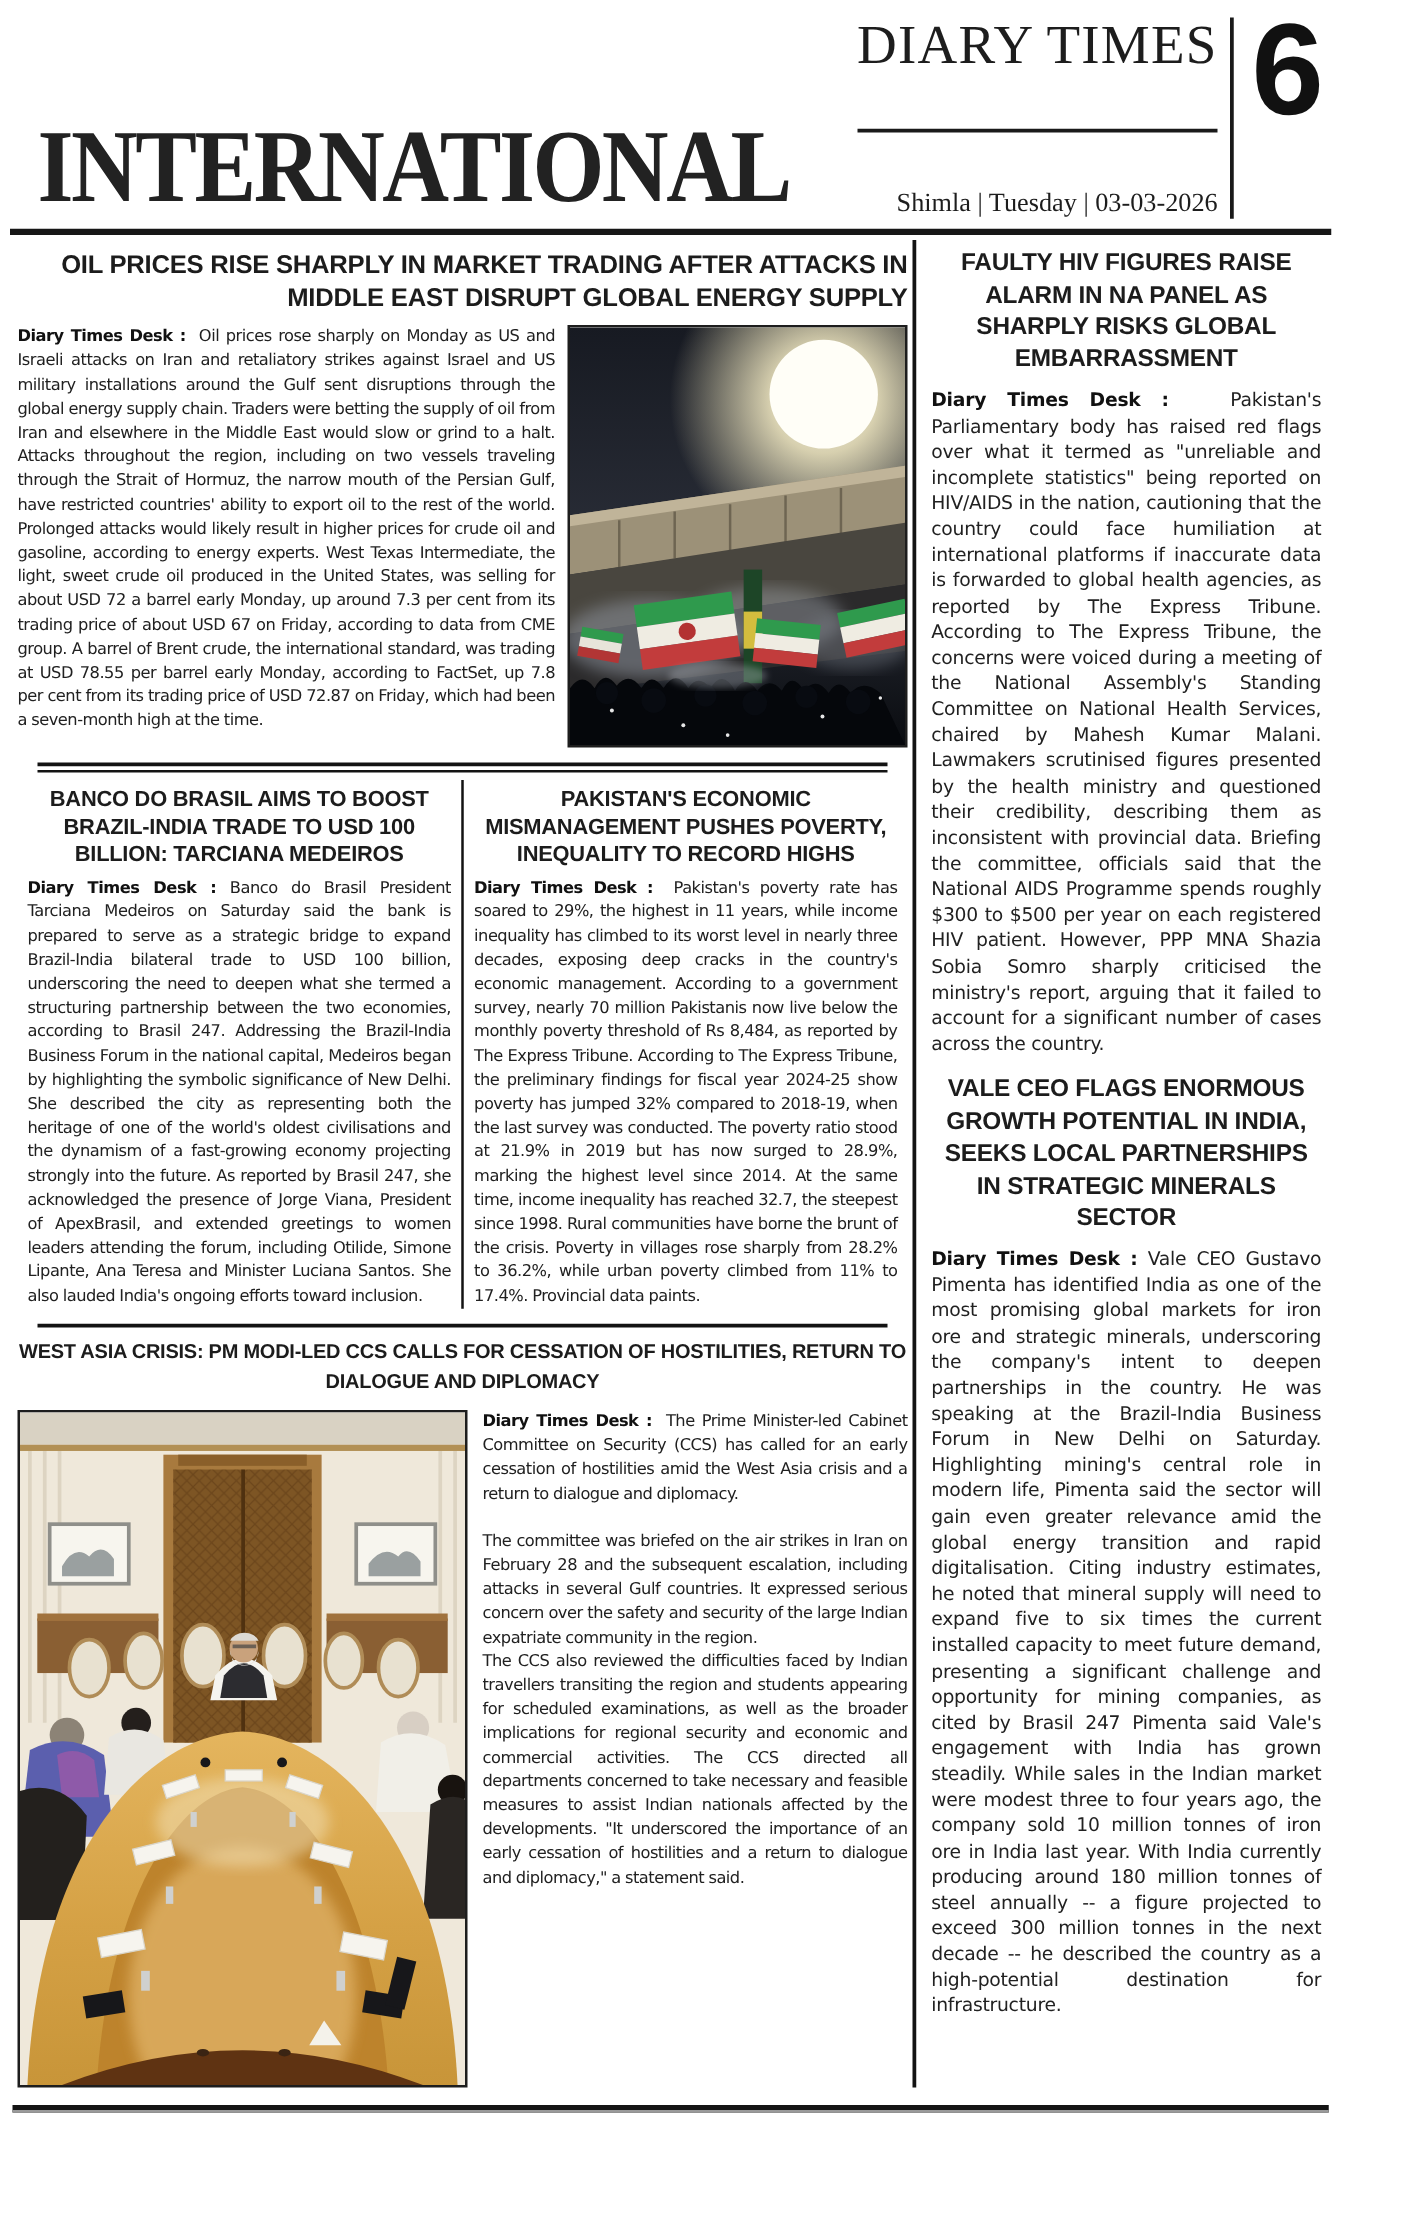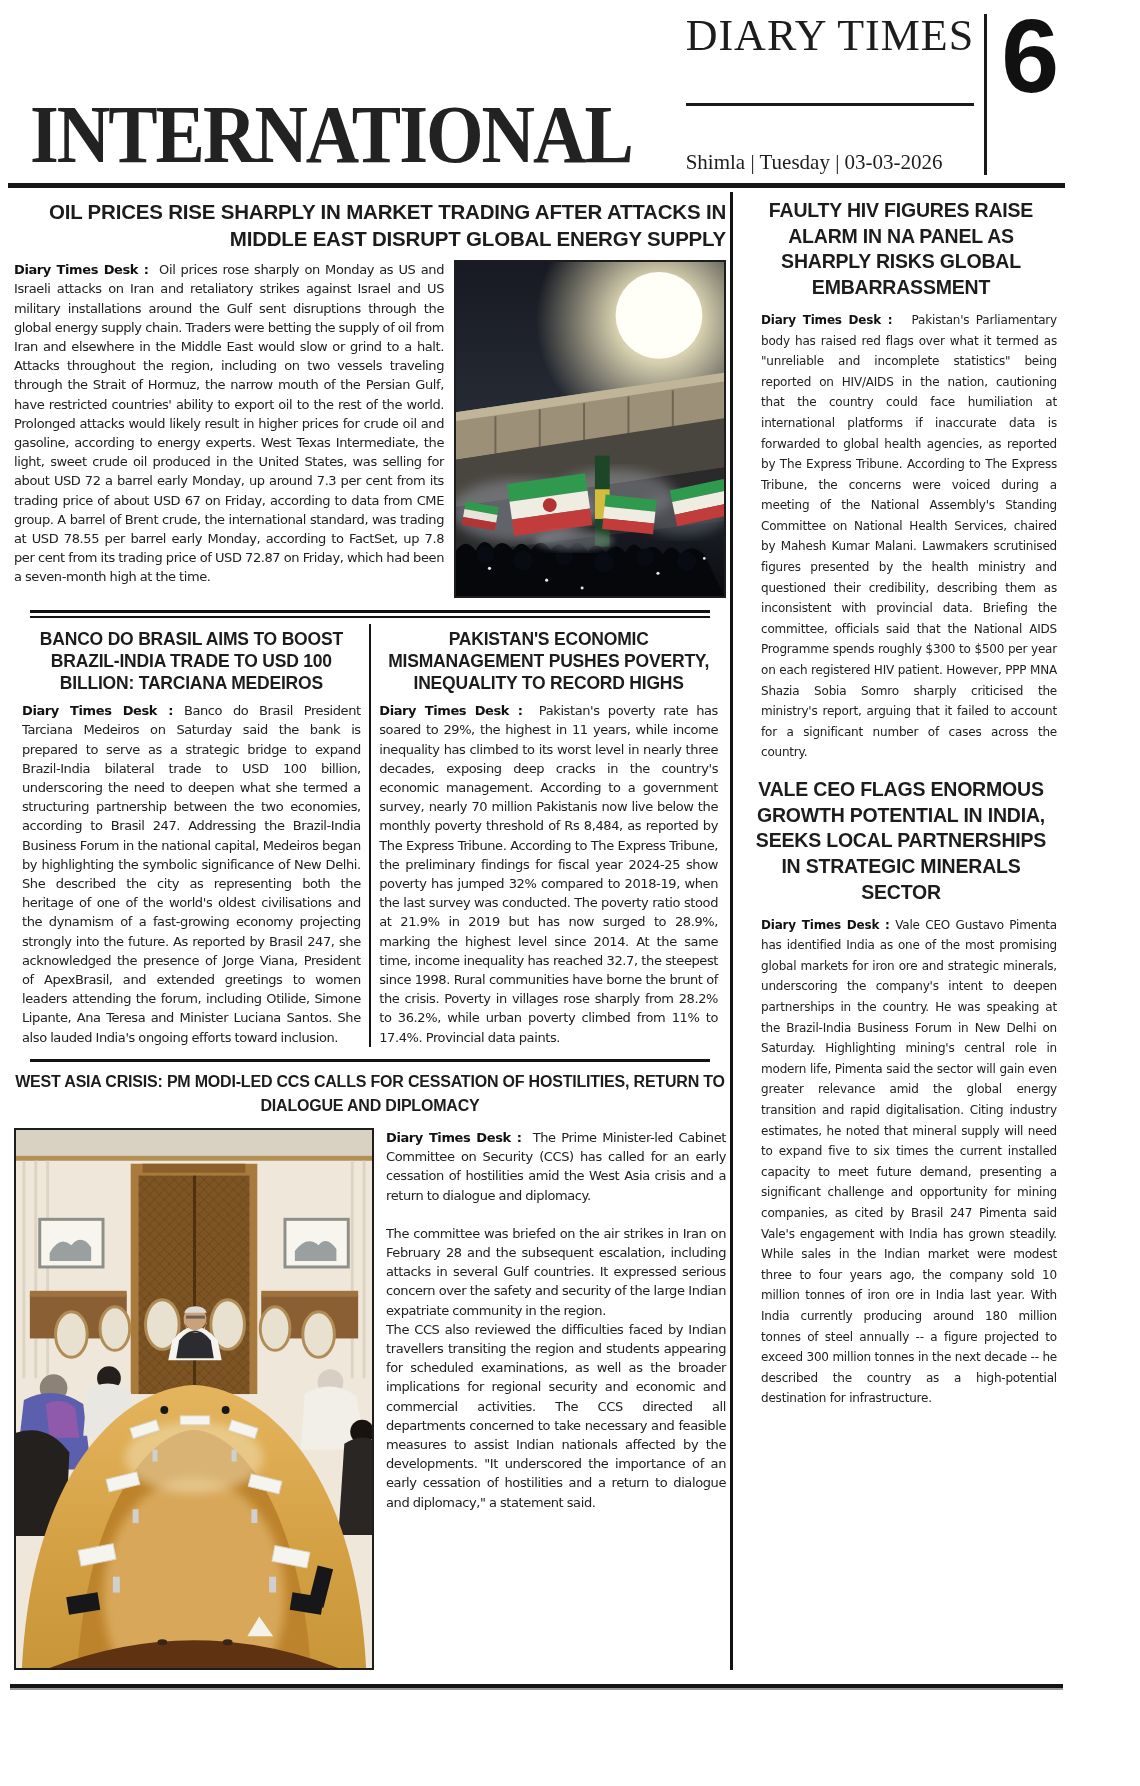--- a/index.html
+++ b/index.html
@@ -17,21 +17,21 @@
     color:#222; margin:0; line-height:1.0; transform:scaleY(1.12); transform-origin:bottom left;
   }
   .mast-right { display:flex; align-items:stretch; gap:10px; }
   .mast-brand { display:flex; flex-direction:column; justify-content:flex-end;gap:40px; }
   .brand {
     font-family:"Liberation Serif", serif; font-size:44px; color:#1d1d1d; line-height:1.0;
     letter-spacing:1px; white-space:nowrap; text-align:center;
   }
   .brand-rule { height:3px; background:#1a1a1a; margin:5px 0 4px 0; }
   .dateline {
-    font-family:"Liberation Serif", serif; font-size:21px; color:#1d1d1d; text-align:left; white-space:nowrap;
+    font-family:"Liberation Serif", serif; font-size:21px; color:#1d1d1d; text-align:right; white-space:nowrap;
   }
   .page-no-divider { width:3px; background:#1a1a1a; }
   .page-no {
     font-family:"Liberation Sans", sans-serif; font-weight:700; font-size:104px; line-height:0.82;
     color:#111; padding:0 2px 0 4px;
   }
 
   
   .rule-top { height:5px; background:#161616; margin:2px 0 0 0; }
   .rule-double { border-top:3px solid #131313; border-bottom:2px solid #131313; height:8px; margin:12px 16px 6px 16px; }
@@ -48,21 +48,21 @@
   .headline {
     font-family:"Liberation Sans", sans-serif; font-weight:700; color:#1c1c1c;
     text-align:center; margin:0; letter-spacing:-0.2px;
   }
   .hl-xl { font-size:20.5px; line-height:1.32; margin:10px 0 8px 0;text-align:right; }
   .hl-md { font-size:17.5px; line-height:1.26; margin:4px 0 7px 0; }
   .hl-lg { font-size:16px; line-height:1.5; margin:8px 0 10px 0; }
   .hl-rt { font-size:19.5px; line-height:1.32; margin:8px 6px 9px 6px; }
   .body { text-align:justify; margin:0; }
   .b-sm { font-size:13px; line-height:19.2px; letter-spacing:-0.4px; word-spacing:-0.3px; }
-  .b-rt { font-size:12px; line-height:20.6px; letter-spacing:-0.2px;margin-left:16px; }
+  .b-rt { font-size:15px; line-height:20.6px; letter-spacing:-0.2px; }
   .byline { font-weight:700; color:#111; }
 
   
   .art1-row { display:flex; gap:10px; }
   .art1-row .text { width:440px; }
   .photo { margin:0; line-height:0; }
   .photo svg { display:block; border:2px solid #1d1d1d; }
   .photo-oil { width:272px; }
 
   

